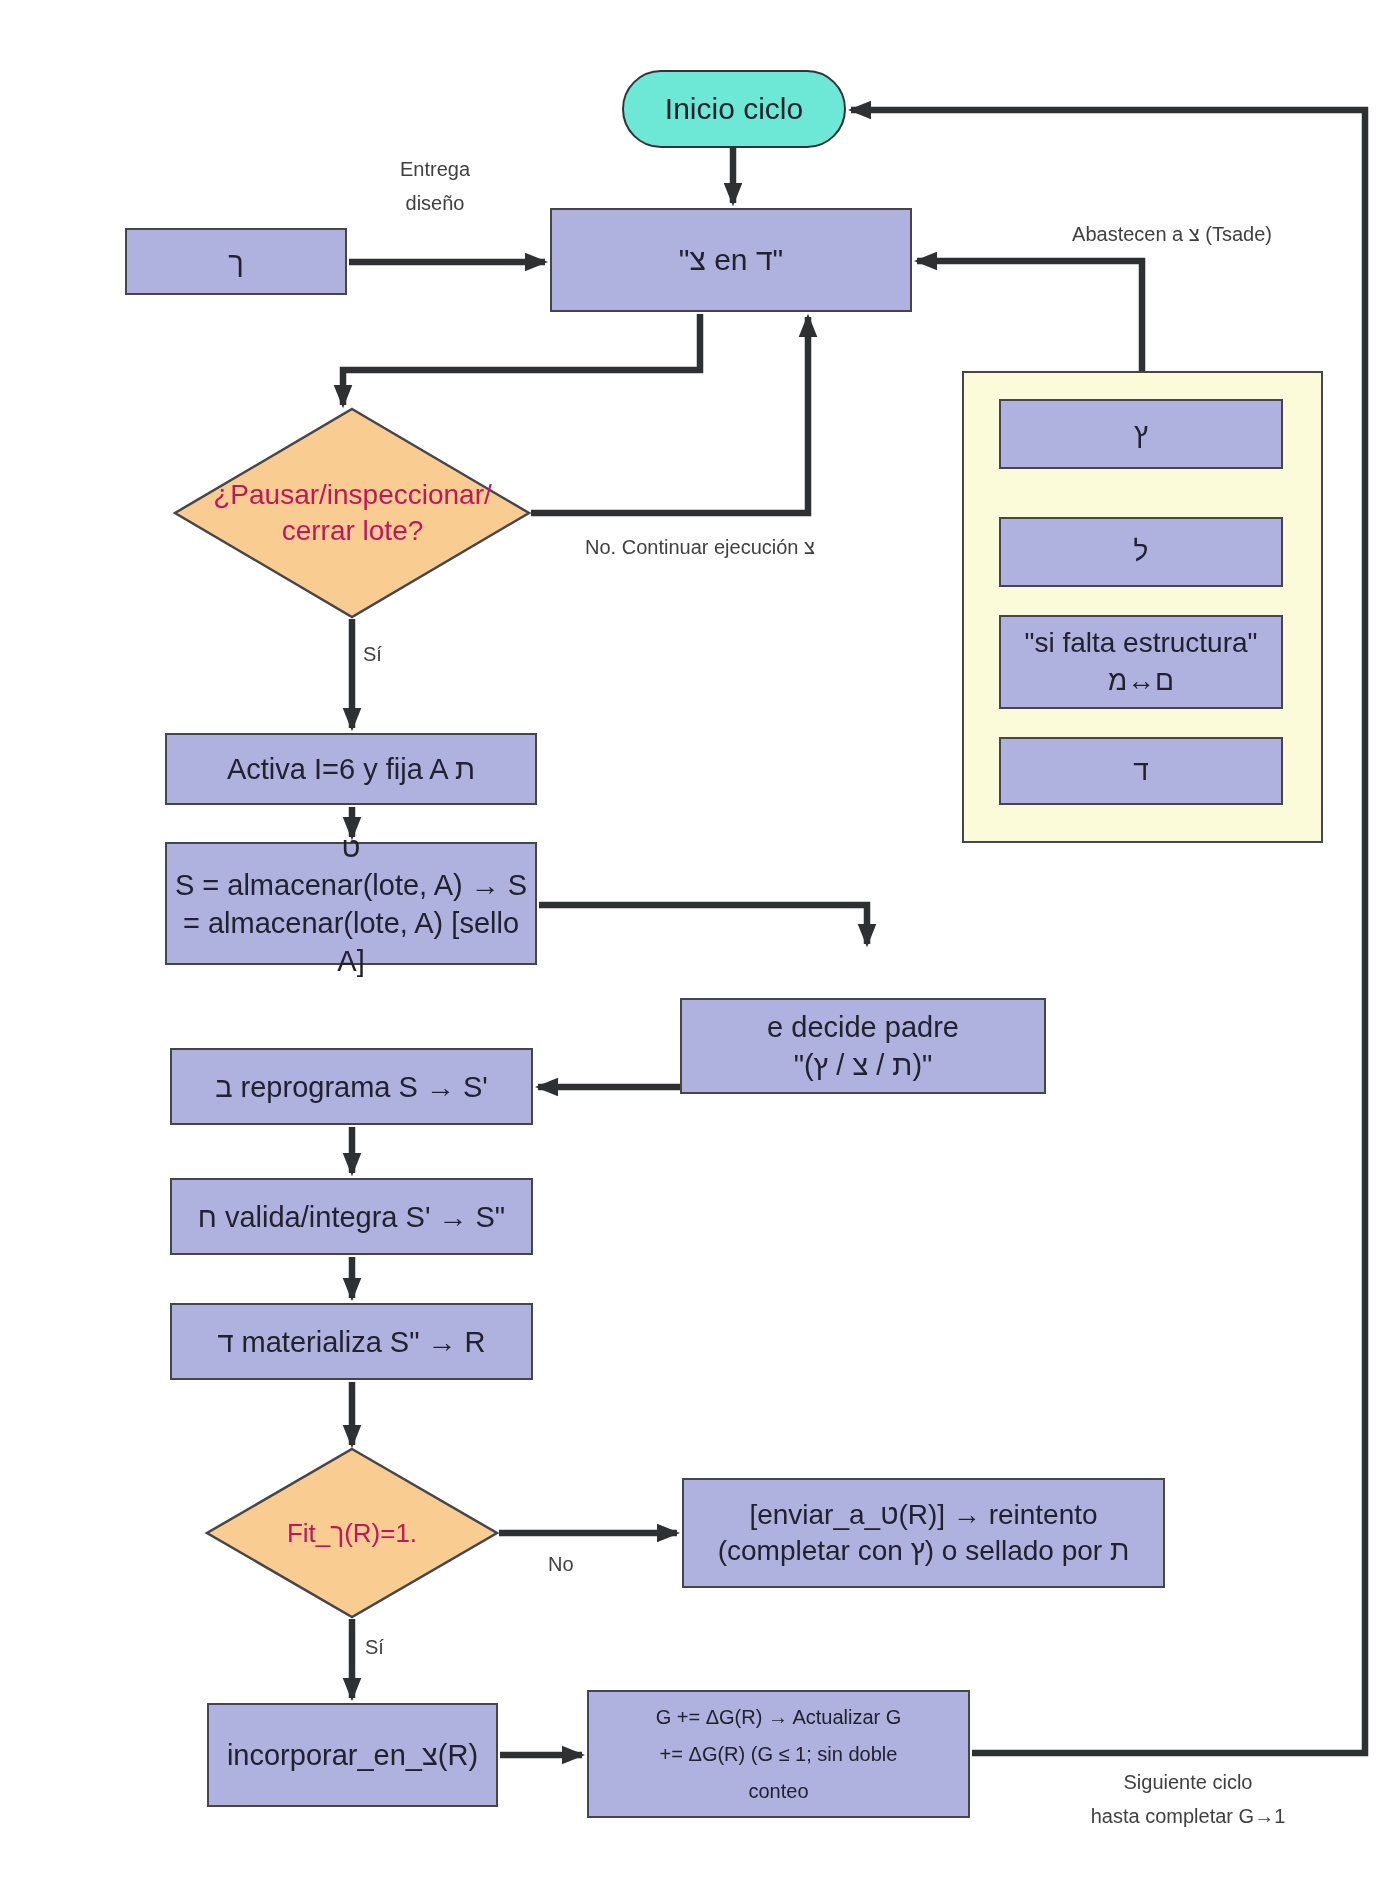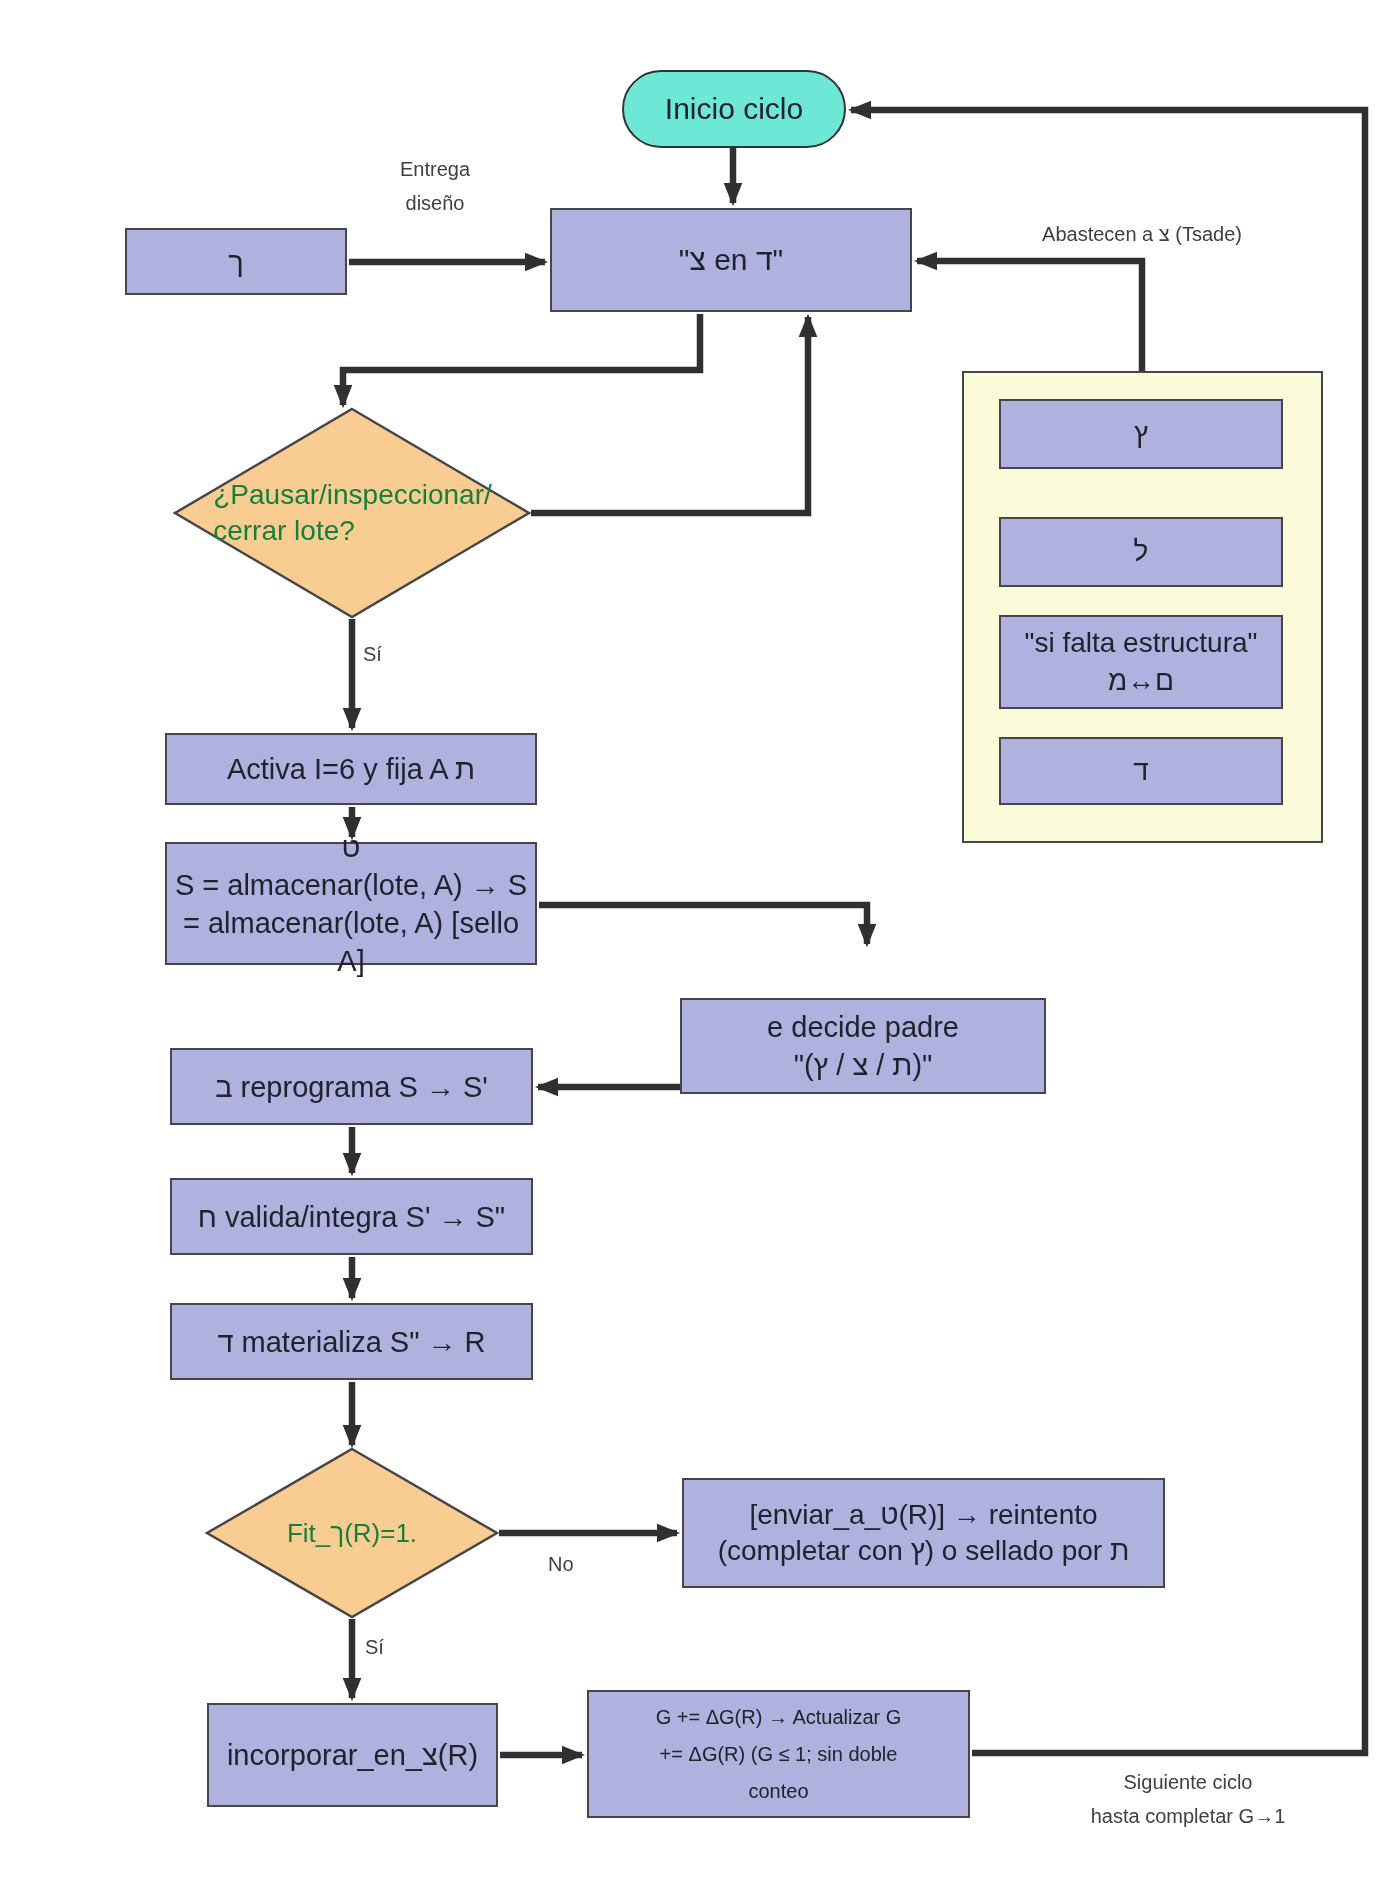--- a/index.html
+++ b/index.html
@@ -11,22 +11,22 @@
           font-family:"Liberation Sans", sans-serif;overflow:hidden;}
   svg.wires{position:absolute;left:0;top:0;width:1389px;height:1879px;}
   .wire{fill:none;stroke:var(--arrow);stroke-width:6.5;stroke-linejoin:miter;}
   .diamond{fill:var(--orange);stroke:var(--shape-border);stroke-width:2.5;}
   #arw path{fill:var(--arrow);}
   .node{position:absolute;box-sizing:border-box;display:flex;align-items:center;justify-content:center;
         text-align:center;color:var(--text);white-space:pre-line;}
   .rect{background:var(--purple);border:2.5px solid var(--shape-border);font-size:29px;line-height:38px;}
   .pill{background:var(--teal);border:2.5px solid #303436;border-radius:40px;font-size:30px;}
   .group{position:absolute;box-sizing:border-box;background:var(--yellow);border:2.5px solid var(--shape-border);}
-  .dtext{position:absolute;display:flex;align-items:center;justify-content:center;
-         color:#15803d;white-space:pre-line;}
+  .dtext{position:absolute;display:flex;align-items:center;justify-content:center;text-align:center;
+         color:#be185d;white-space:pre-line;}
   .lbl{position:absolute;color:var(--label);text-align:center;white-space:pre-line;
        font-size:20px;line-height:34px;}
 </style>
 </head>
 <body>
 
 <div class="canvas">
 
   <svg class="wires" xmlns="http://www.w3.org/2000/svg">
     <defs>
@@ -93,22 +93,23 @@
     <div class="node rect" style="left:35px;top:26px;width:284px;height:70px;font-size:28px">ץ</div>
     <div class="node rect" style="left:35px;top:144px;width:284px;height:70px;font-size:28px">ל</div>
     <div class="node rect" style="left:35px;top:242px;width:284px;height:94px;font-size:28px;line-height:38px">"si falta estructura"
 ם↔מ</div>
     <div class="node rect" style="left:35px;top:364px;width:284px;height:68px;font-size:28px">ד</div>
   </div>
 
   <div class="lbl" style="left:335px;top:152px;width:200px">Entrega
 diseño</div>
 
-  <div class="lbl" style="left:962px;top:217px;width:360px">Abastecen a צ (Tsade)</div>
+  <div class="lbl" style="left:992px;top:217px;width:360px">Abastecen a צ (Tsade)</div>
 
+  <div class="lbl" style="left:460px;top:530px;width:480px">No. Continuar ejecución צ</div>
 
   <div class="lbl" style="left:363px;top:637px">Sí</div>
 
   <div class="lbl" style="left:365px;top:1630px">Sí</div>
 
   <div class="lbl" style="left:548px;top:1547px">No</div>
 
   <div class="lbl" style="left:958px;top:1765px;width:460px">Siguiente ciclo
 hasta completar G→1</div>
 

